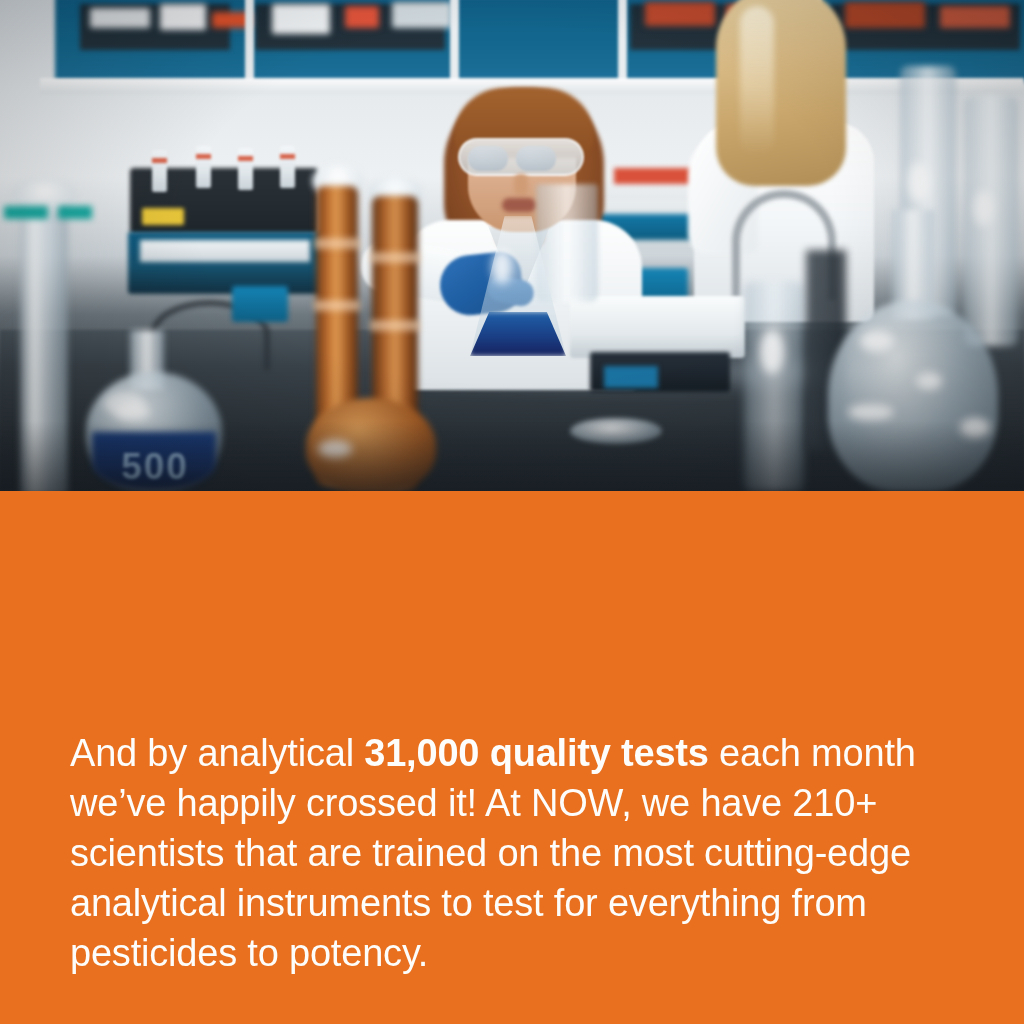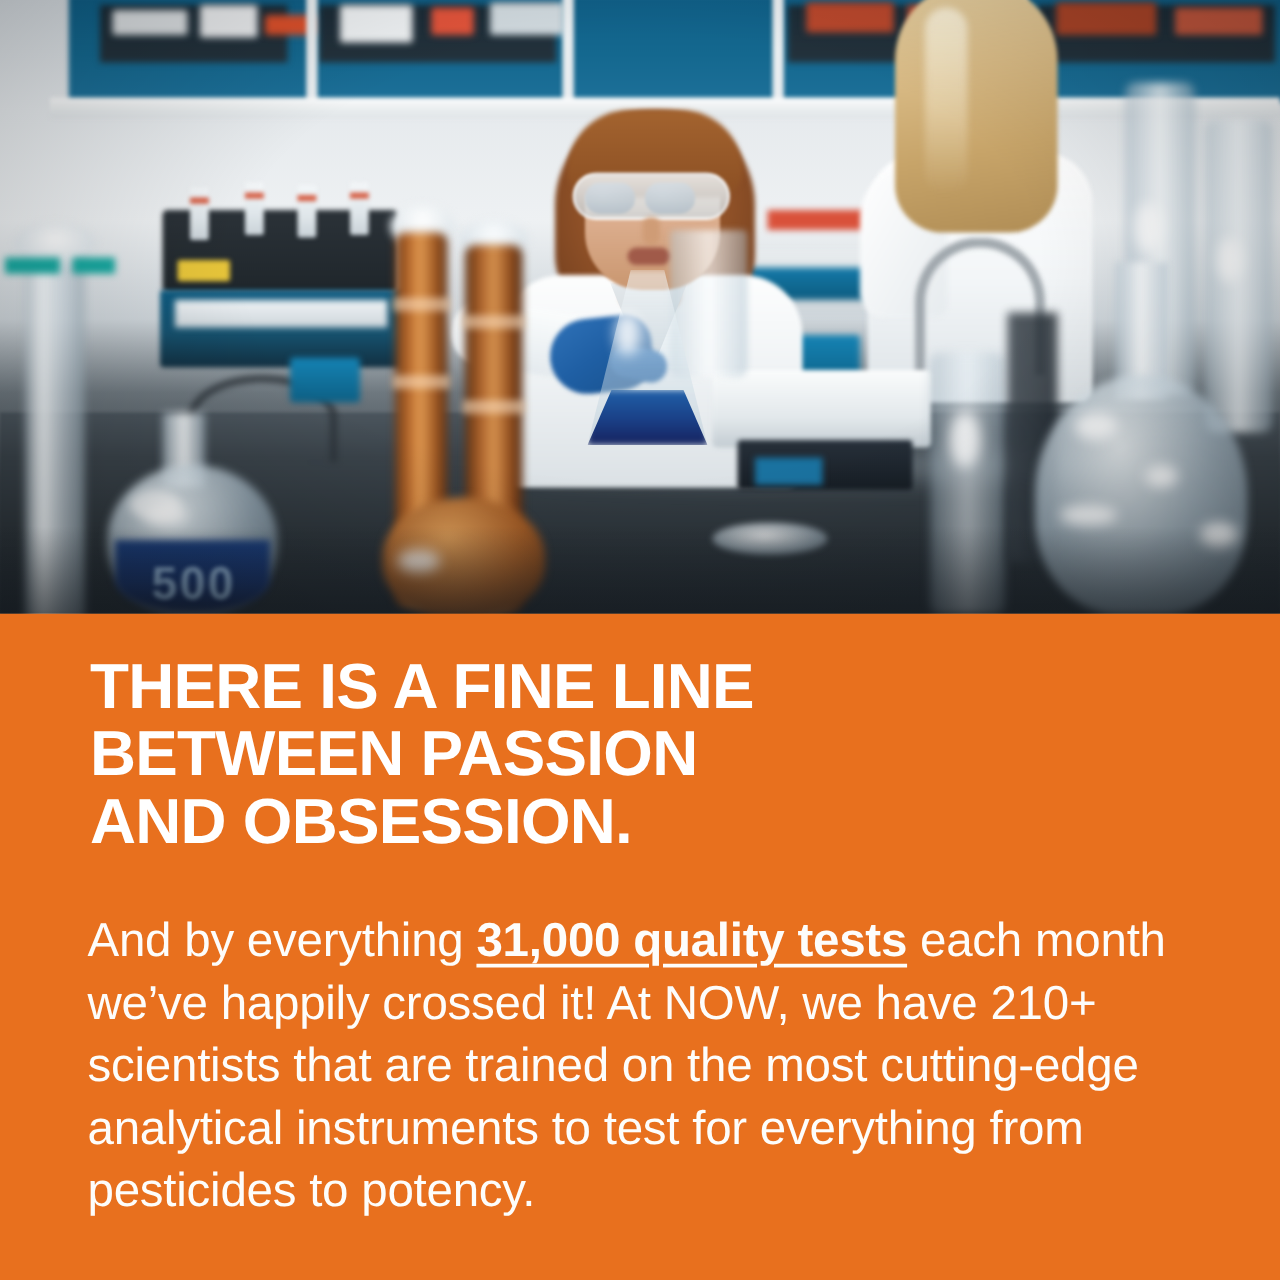--- a/index.html
+++ b/index.html
@@ -486,21 +486,20 @@
     width:880px;
     color:#fdfdfb;
     font-family:"Liberation Sans", sans-serif;
     font-weight:normal;
     font-size:38px;
     line-height:50px;
     letter-spacing:-0.2px;
   }
   .body-copy .hi {
     font-weight:bold;
-    text-decoration:underline;
     text-underline-offset:6px;
     text-decoration-thickness:3px;
   }
 </style>
 </head>
 <body>
 
 <div class="card">
 
   <div class="photo">
@@ -627,23 +626,18 @@
     <div class="bokeh bk8"></div>
     <div class="bokeh bk9"></div>
     <div class="bokeh bk10"></div>
 
     <div class="ph-vignette"></div>
     <div class="ph-bottomfade"></div>
   </div>
 
   <div class="panel">
 
-    <div class="headline">
-      <span class="hl-line">THERE IS A FINE LINE</span>
-      <span class="hl-line">BETWEEN PASSION</span>
-      <span class="hl-line">AND OBSESSION.</span>
-    </div>
-
-    <p class="body-copy"><span>And by everything </span><span class="hi">31,000 quality tests</span><span> each month we’ve happily crossed it! At NOW, we have 210+ scientists that are trained on the most cutting-edge analytical instruments to test for everything from pesticides to potency.</span></p>
+
+    <p class="body-copy"><span>And by analytical </span><span class="hi">31,000 quality tests</span><span> each month we’ve happily crossed it! At NOW, we have 210+ scientists that are trained on the most cutting-edge analytical instruments to test for everything from pesticides to potency.</span></p>
 
   </div>
 
 </div>
 
 </body></html>

